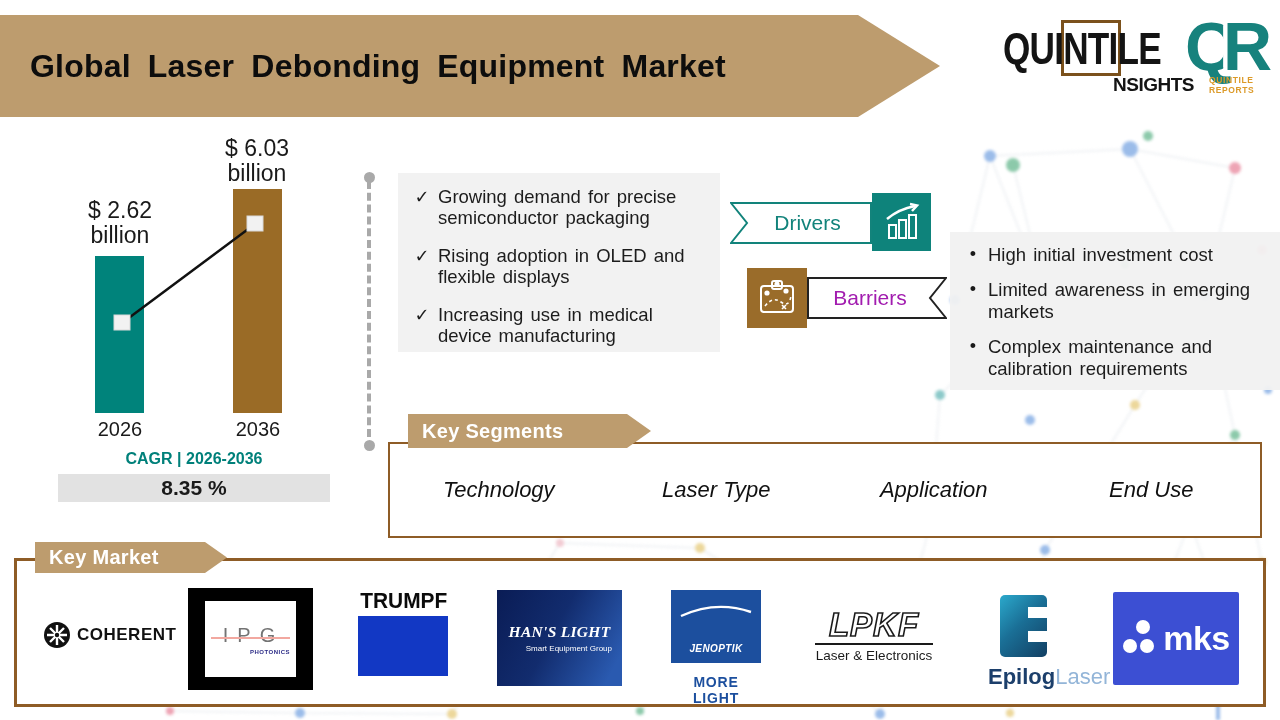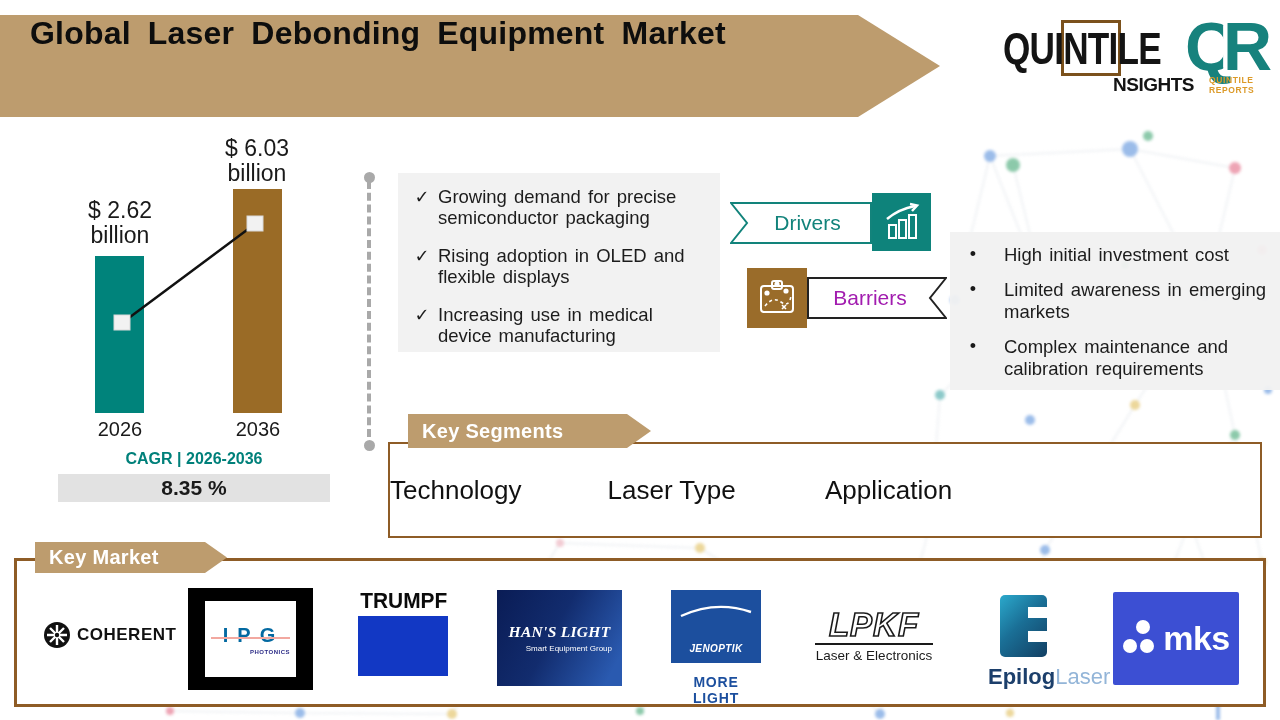--- a/index.html
+++ b/index.html
@@ -7,21 +7,21 @@
               font-family:"Liberation Sans", sans-serif; color:#1a1a1a; }
   .abs { position:absolute; }
   #canvas { position:relative; width:1280px; height:720px; background:#fff; }
 
   
   #plexus { position:absolute; left:0; top:0; z-index:0; filter:blur(1.6px); opacity:.55; }
 
   
   .hdr-banner { left:0; top:15px; width:940px; height:102px; background:#BD9C6E; z-index:2;
     clip-path:polygon(0 0,858px 0,940px 51px,858px 102px,0 102px);
-    display:flex; padding-left:30px; }
+    display:flex; align-items:center; padding-left:30px; }
   .hdr-title { font-size:32px; font-weight:bold; color:#0d0d0d; word-spacing:8px; letter-spacing:.2px; }
 
   
   .qi-logo { left:1003px; top:18px; width:178px; height:80px; z-index:2; }
   .qi-box { position:absolute; left:58px; top:2px; width:60px; height:56px; border:3px solid #7B511C; }
   .qi-word { position:absolute; left:0; top:6px; font-size:44px; font-weight:bold; color:#141414;
              transform:scaleX(.80); transform-origin:left; letter-spacing:-1px; }
   .qi-sub { position:absolute; left:110px; top:56px; font-size:19px; font-weight:bold; color:#141414; letter-spacing:-.5px; }
   .qr-logo { left:1185px; top:12px; width:95px; height:78px; z-index:2; }
   .qr-q { position:absolute; left:0; top:0; font-size:68px; font-weight:800; color:#17827D; line-height:1; }
@@ -55,41 +55,41 @@
   .icon-tile { z-index:2; display:flex; align-items:center; justify-content:center; }
   .drivers-icon { left:872px; top:193px; width:59px; height:58px; background:#0E837B; }
   .barriers-icon { left:747px; top:268px; width:60px; height:60px; background:#9A6C2A; }
   .barriers-ribbon-wrap { left:807px; top:277px; width:140px; height:42px; z-index:2; }
   .barriers-label { left:807px; top:277px; width:140px; height:42px; padding-right:14px; color:#a21caf; }
 
   .barriers-box { left:950px; top:232px; width:330px; height:158px; background:rgba(241,241,241,.95); z-index:1;
                   padding:12px 10px 0 8px; }
   .b-item { display:flex; margin-bottom:13px; }
   .b-bullet { width:30px; flex:none; text-align:center; font-size:18px; }
-  .b-text { font-size:18.5px; line-height:22px; color:#1c1c1c; word-spacing:2px;margin-left:16px; }
+  .b-text { font-size:18.5px; line-height:22px; color:#1c1c1c; word-spacing:2px; }
 
   
   .seg-box { left:388px; top:442px; width:874px; height:96px; background:#fff; border:2.5px solid #8E5C26; z-index:1;
              display:grid; grid-template-columns:repeat(4,1fr); align-items:center; }
-  .seg-item { font-size:26px; color:#111; }
+  .seg-item { text-align:center; font-size:22px; color:#111;font-style:italic; }
   .tan-ribbon { background:#BD9C6E; color:#fff; font-weight:bold; font-size:20px; display:flex; align-items:center;
                 padding-left:14px; letter-spacing:.3px; z-index:3; }
   .seg-banner { left:408px; top:414px; width:243px; height:34px;
                 clip-path:polygon(0 0,219px 0,243px 17px,219px 34px,0 34px); }
   .players-banner { left:35px; top:542px; width:192px; height:31px;
                 clip-path:polygon(0 0,170px 0,192px 15.5px,170px 31px,0 31px); }
 
   
   .players-box { left:14px; top:558px; width:1252px; height:149px; background:#fff; border:3px solid #8E5C26; z-index:1; }
   .logo { position:absolute; }
   .coherent { left:26px; top:60px; display:flex; align-items:center; gap:6px; }
   .coh-text { font-size:17px; font-weight:800; letter-spacing:.5px; color:#111; }
   .ipg { left:171px; top:27px; width:125px; height:102px; background:#000; padding:13px 17px; }
   .ipg-inner { width:100%; height:100%; background:#fff; display:flex; flex-direction:column; align-items:center; justify-content:center; position:relative; }
-  .ipg-text { font-size:20px; font-weight:700; color:#0369a1; letter-spacing:9px; position:relative; padding-left:6px; }
+  .ipg-text { font-size:20px; font-weight:400; color:#737373; letter-spacing:9px; position:relative; padding-left:6px; }
   .ipg-line { position:absolute; left:6px; right:6px; top:36px; height:2px; background:#F2A8A0; }
   .ipg-sub { font-size:6px; font-weight:bold; color:#2A2A86; align-self:flex-end; margin:2px 6px 0 0; letter-spacing:.5px; }
   .trumpf { left:341px; top:27px; width:90px; text-align:center; }
   .trumpf-text { font-size:22px; font-weight:800; color:#0b0b0b; transform:scaleX(.95); }
   .trumpf-sq { width:90px; height:60px; background:#1238C4; margin-top:2px; }
   .hans { left:480px; top:29px; width:125px; height:96px; color:#fff;
     background:linear-gradient(118deg,#0A1C55 0%,#122C6E 45%,#2A5AB0 90%);
     display:flex; flex-direction:column; align-items:center; justify-content:center; }
   .hans-name { font-family:"Liberation Serif", serif; font-style:italic; font-weight:bold; font-size:15.5px; letter-spacing:.3px; }
   .hans-sub { font-size:8px; margin-top:3px; align-self:flex-end; margin-right:10px; }
@@ -255,20 +255,21 @@
     <div class="b-item">
       <span class="b-bullet">•</span>
       <span class="b-text">Complex maintenance and calibration requirements</span>
     </div>
   </div>
 
   <div class="abs seg-box">
     <div class="seg-item">Technology</div>
     <div class="seg-item">Laser Type</div>
     <div class="seg-item">Application</div>
+    <div class="seg-item">End Use</div>
   </div>
   <div class="abs tan-ribbon seg-banner">Key Segments</div>
 
   <div class="abs players-box">
 
     <div class="logo coherent">
       <svg width="28" height="28" viewBox="0 0 28 28">
         <circle cx="14" cy="14" r="13" fill="#111"></circle>
         <g stroke="#fff" stroke-width="2.4">
           <path d="M14,4 V24 M4,14 H24 M7,7 L21,21 M21,7 L7,21"></path>

